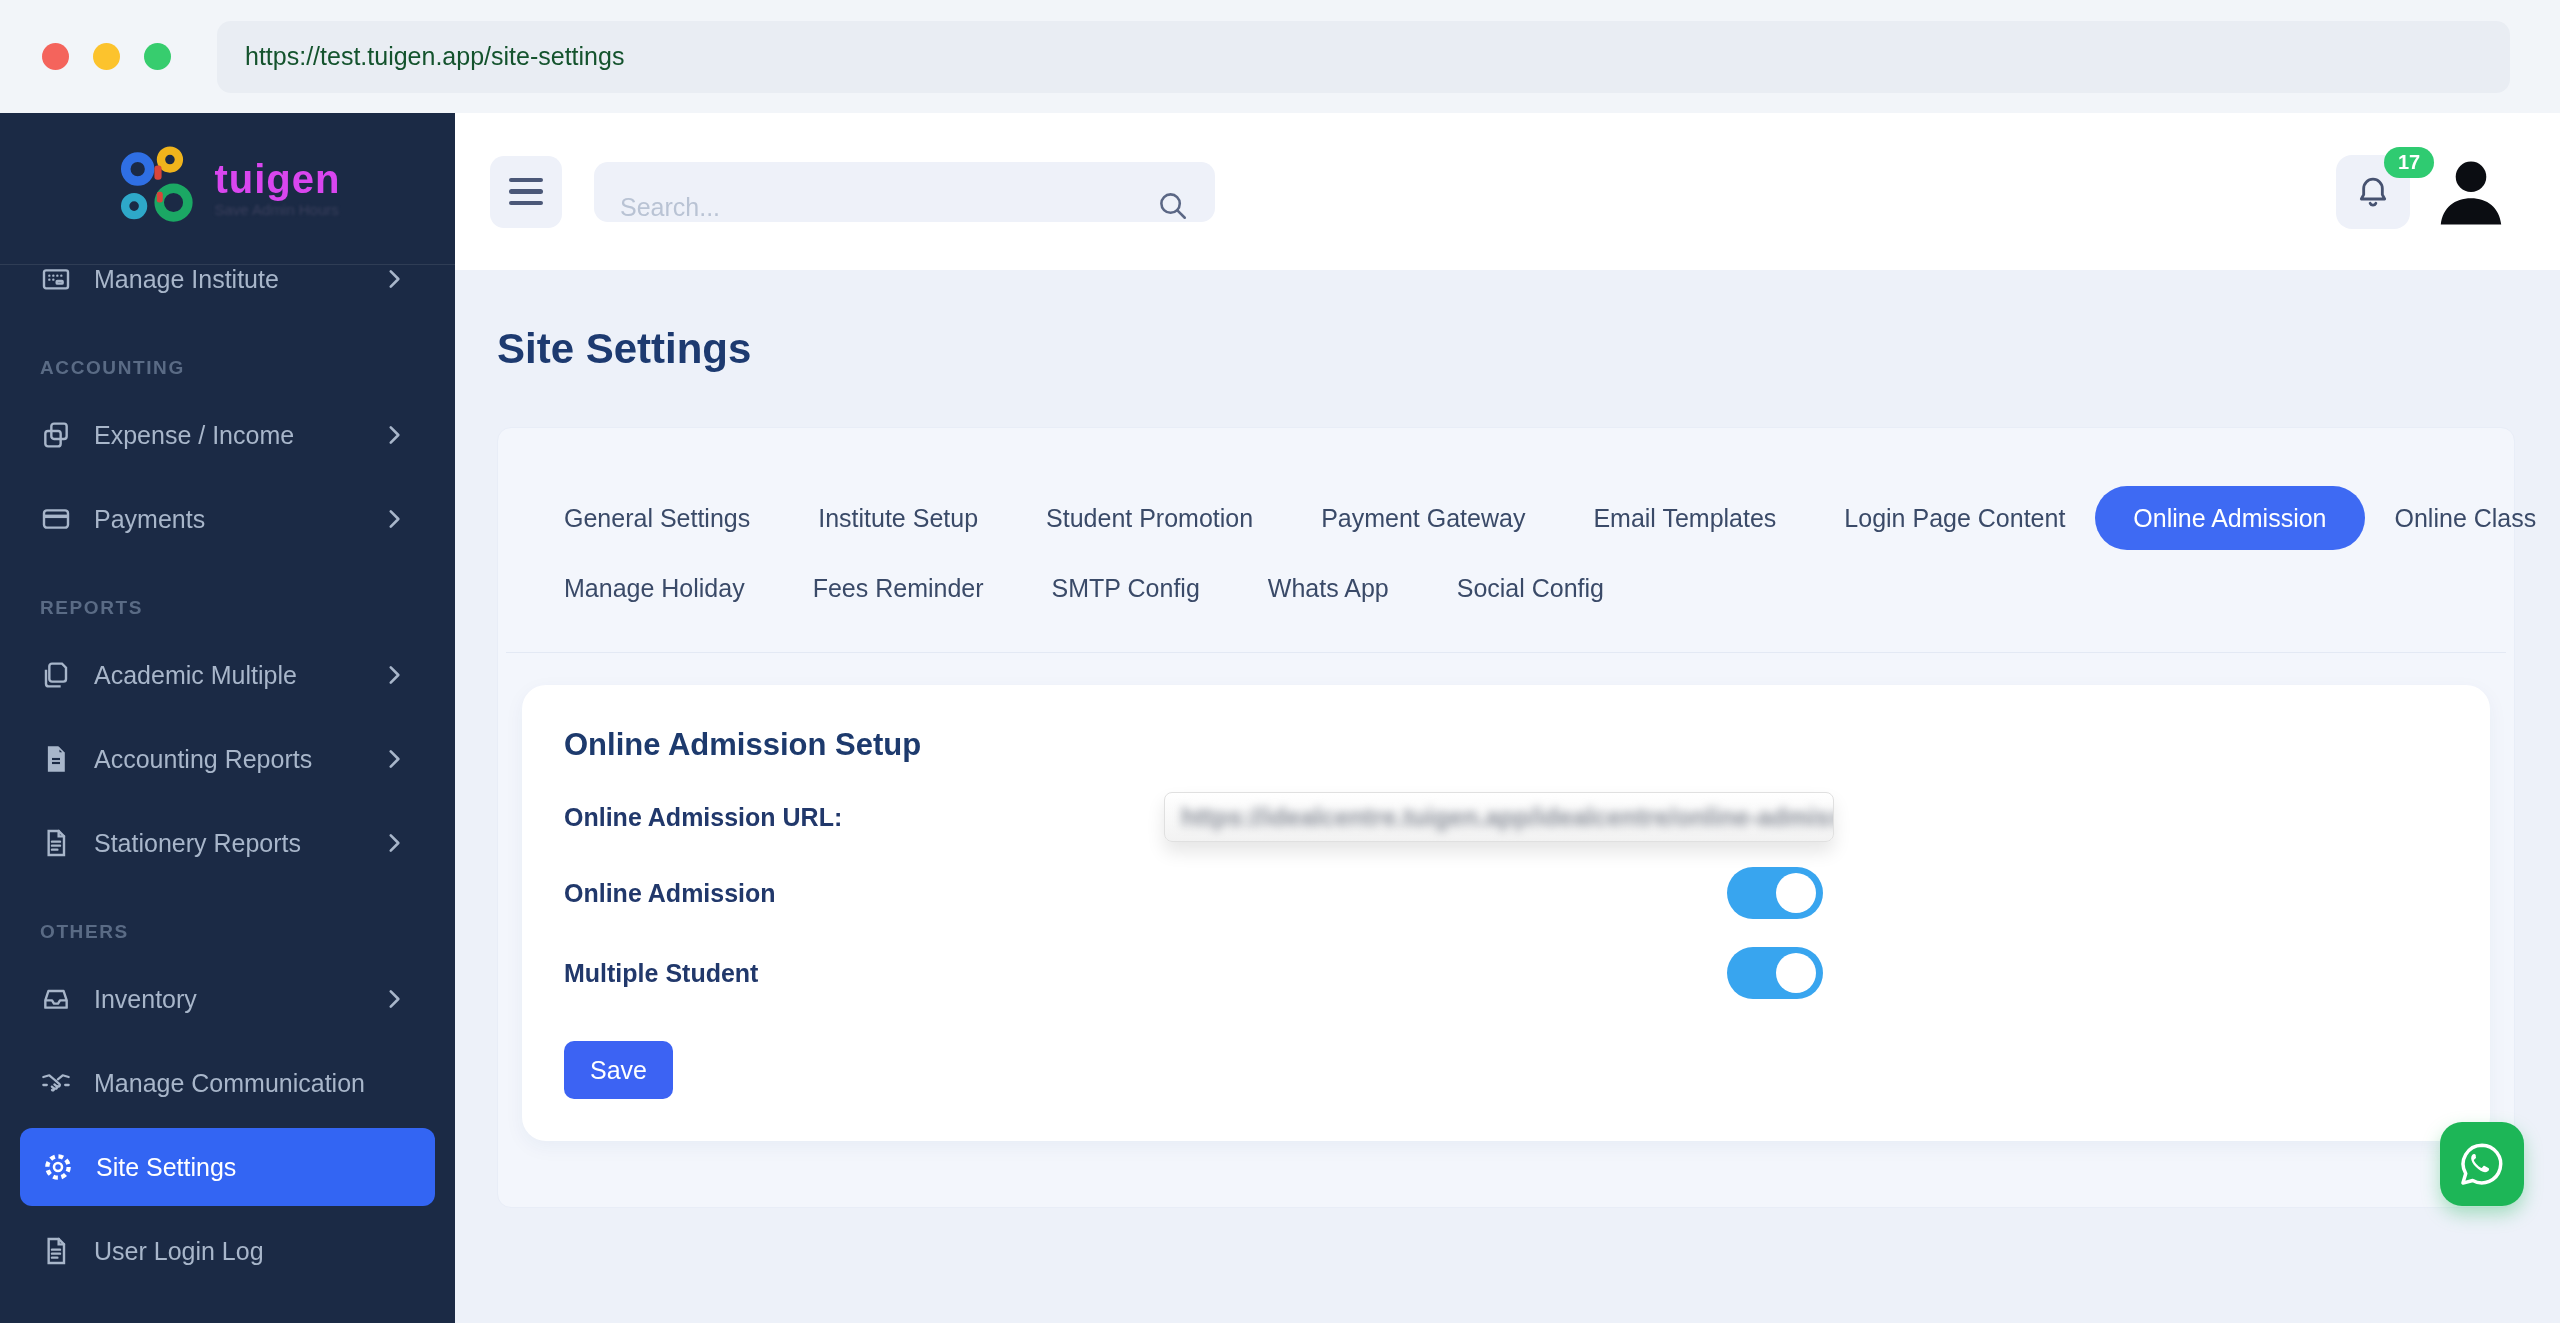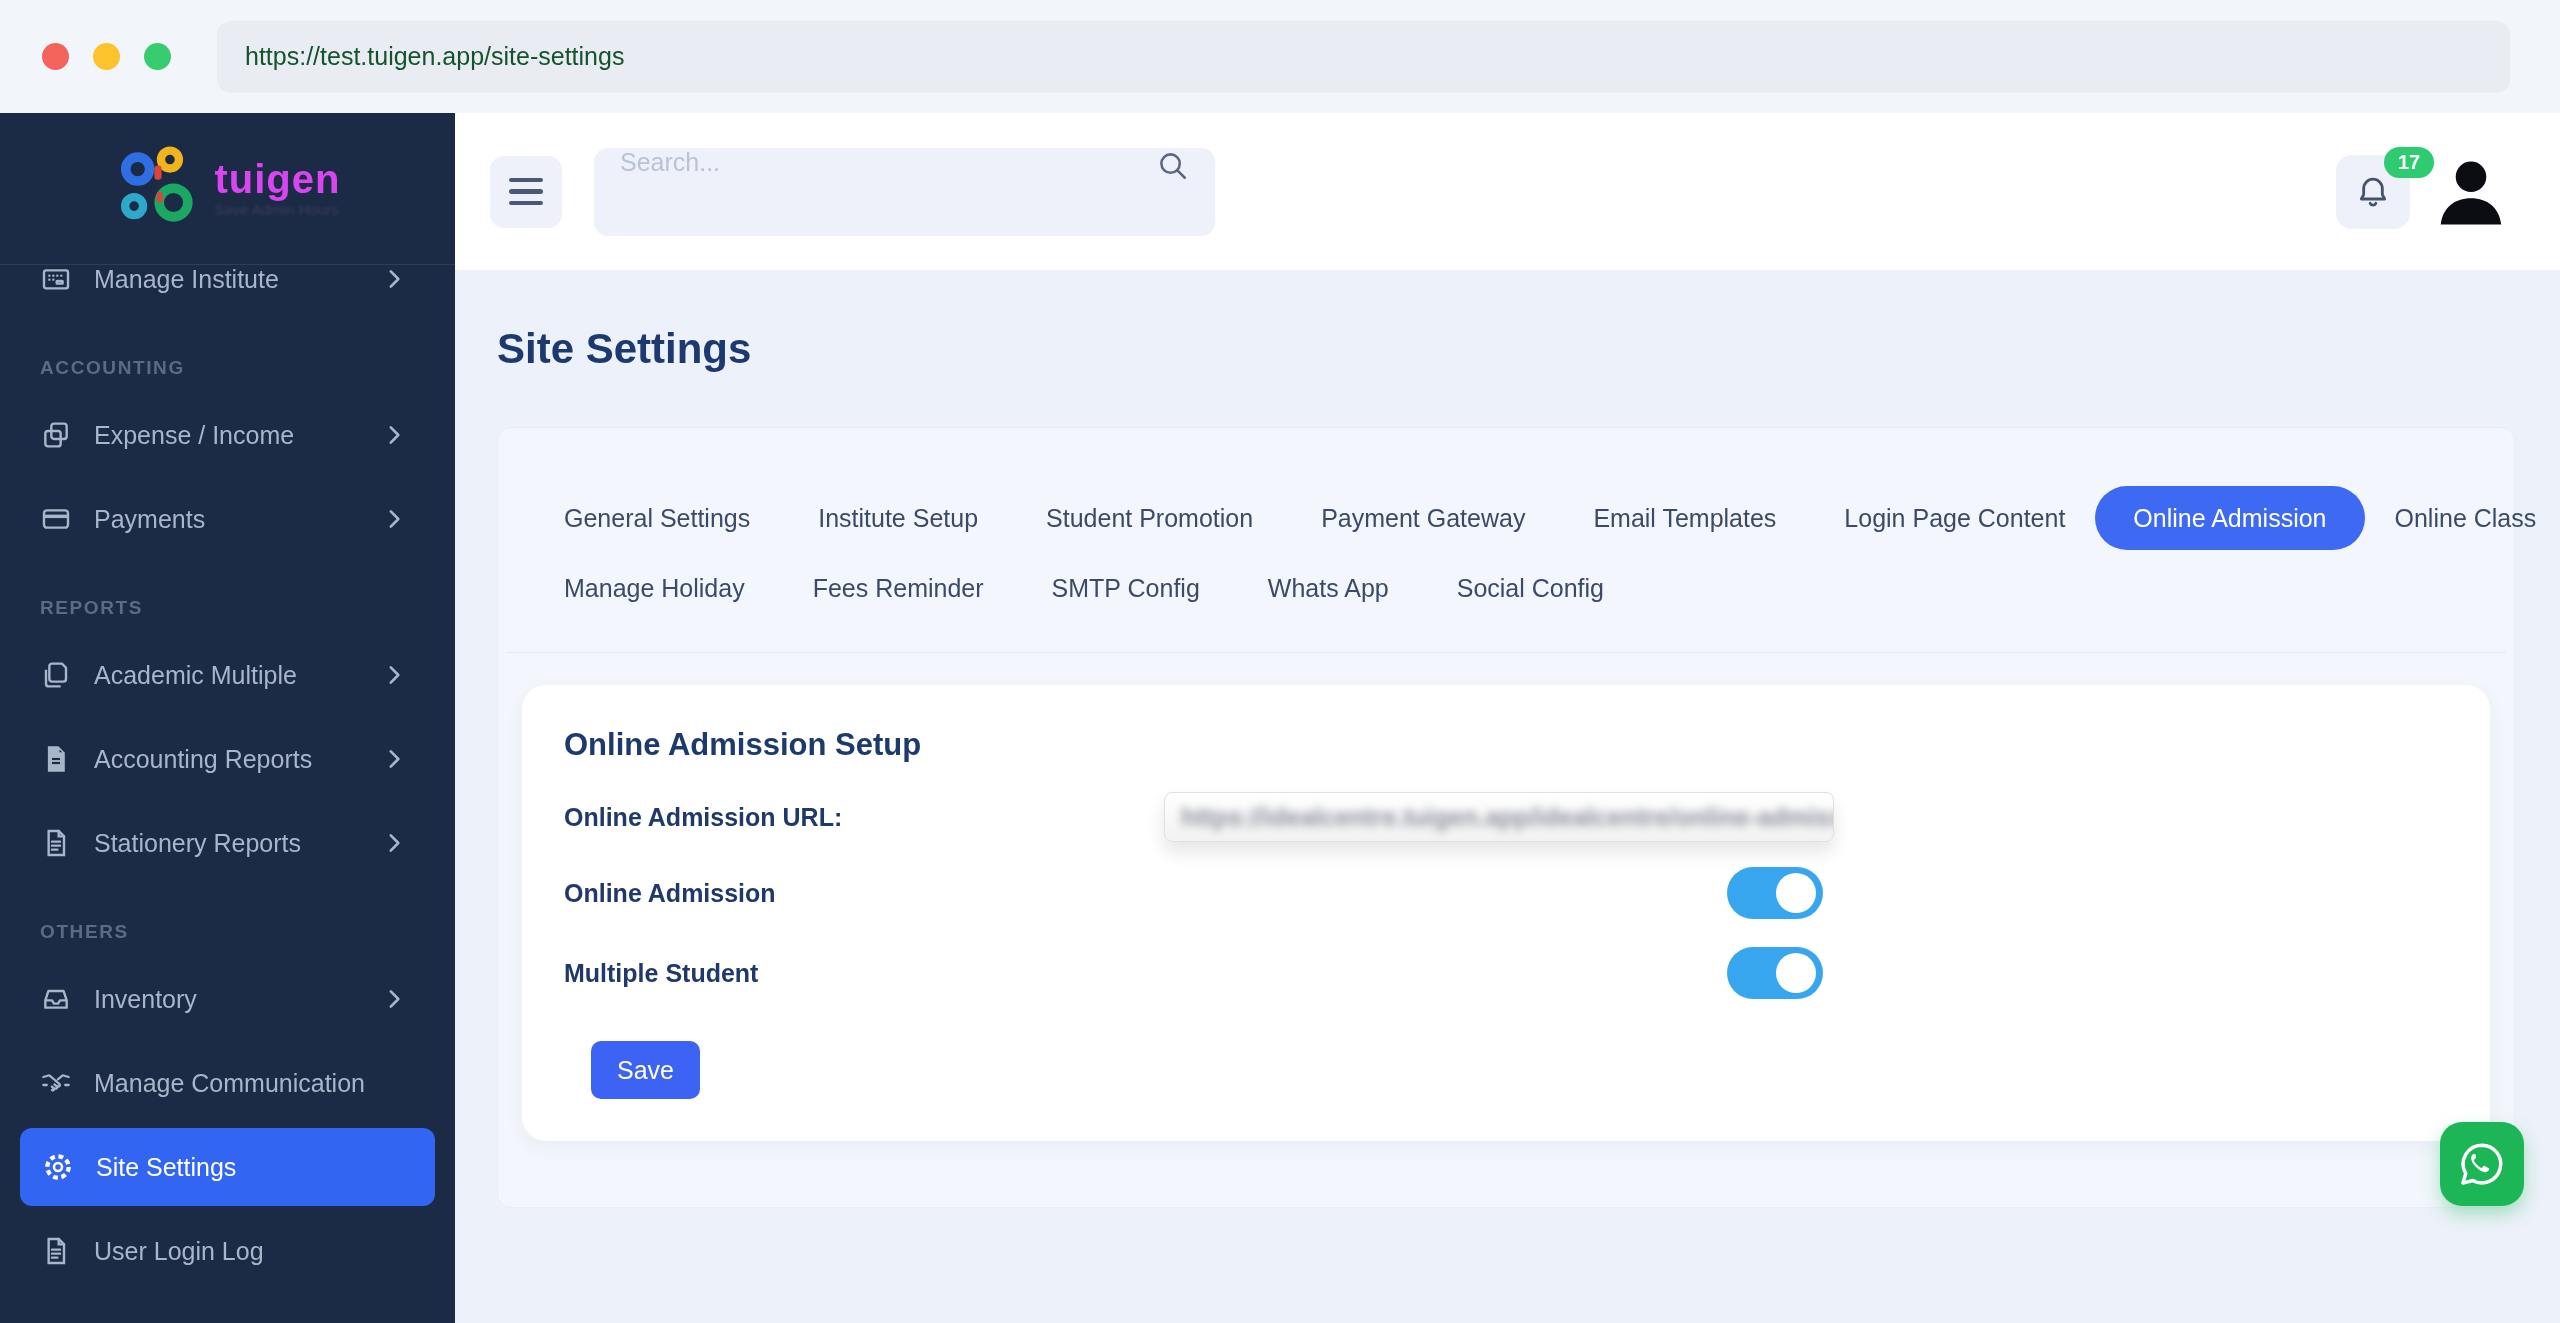--- a/index.html
+++ b/index.html
@@ -36,22 +36,22 @@
   .sb-item.active { height:78px; margin:3px 20px; padding:0 28px 0 22px; border-radius:12px;
                     background:#3365f3; color:#ffffff; }
   .sb-item.active .sb-label { color:#fff; font-weight:500; }
 
   
   .main { flex:1; display:flex; flex-direction:column; min-width:0; }
   .topbar { height:157px; background:#ffffff; display:flex; align-items:center; padding:0 50px 0 35px; }
   .hamburger { width:72px; height:72px; border-radius:14px; background:#eef1f9; display:flex;
                flex-direction:column; align-items:center; justify-content:center; gap:7px; cursor:pointer; }
   .hamburger .bar { width:34px; height:4.5px; border-radius:3px; background:#4b5878; }
-  .search { margin-left:32px; width:621px; height:88px; background:#eef1f9; border-radius:14px;
-            display:flex; align-items:flex-start; padding:0 26px; }
+  .search { margin-left:32px; width:621px; height:60px; background:#eef1f9; border-radius:14px;
+            display:flex; align-items:flex-end; padding:0 26px; }
   .search input { flex:1; border:none; outline:none; background:transparent; font-size:25px;
                   font-family:"Liberation Sans", sans-serif; color:#333; }
   .search input::placeholder { color:#b9c3d4; }
   .topbar-right { margin-left:auto; display:flex; align-items:center; gap:22px; }
   .bell-btn { width:74px; height:74px; border-radius:16px; background:#eef1f9; position:relative;
               display:flex; align-items:center; justify-content:center; cursor:pointer; }
   .badge { position:absolute; top:-8px; right:-24px; min-width:50px; height:31px; padding:0 12px;
            background:#2fcb71; border-radius:16px; color:#fff; font-size:20px; font-weight:700;
            display:flex; align-items:center; justify-content:center; }
   .avatar { width:78px; height:78px; display:flex; align-items:center; justify-content:center; cursor:pointer; }
@@ -82,21 +82,21 @@
                box-shadow:0 10px 18px rgba(0,0,0,0.10); display:flex; align-items:center;
                padding:0 16px; overflow:hidden; }
   .url-input .blurred { font-size:25px; font-weight:600; color:#8d929c; white-space:nowrap;
                         filter:blur(4.5px); }
   .toggle { margin-left:563px; width:96px; height:52px; border-radius:26px; background:#38a5ef;
             position:relative; cursor:pointer; flex-shrink:0; }
   .toggle .knob { position:absolute; top:6px; right:7px; width:40px; height:40px; border-radius:50%;
                   background:#ffffff; }
   .save-btn { margin-top:42px; height:58px; padding:12px 26px; background:#3c63f3; color:#fff;
               border:none; border-radius:10px; font-size:25px; font-family:"Liberation Sans",sans-serif;
-              cursor:pointer;margin-left:27px; }
+              cursor:pointer; }
 
   
   .wa-float { position:absolute; left:2440px; top:1122px; width:84px; height:84px; border-radius:22px;
               background:#1db657; display:flex; align-items:center; justify-content:center;
               box-shadow:0 8px 18px rgba(29,182,87,0.35); cursor:pointer; }
 </style>
 </head>
 <body>
 
 <div class="chrome">

